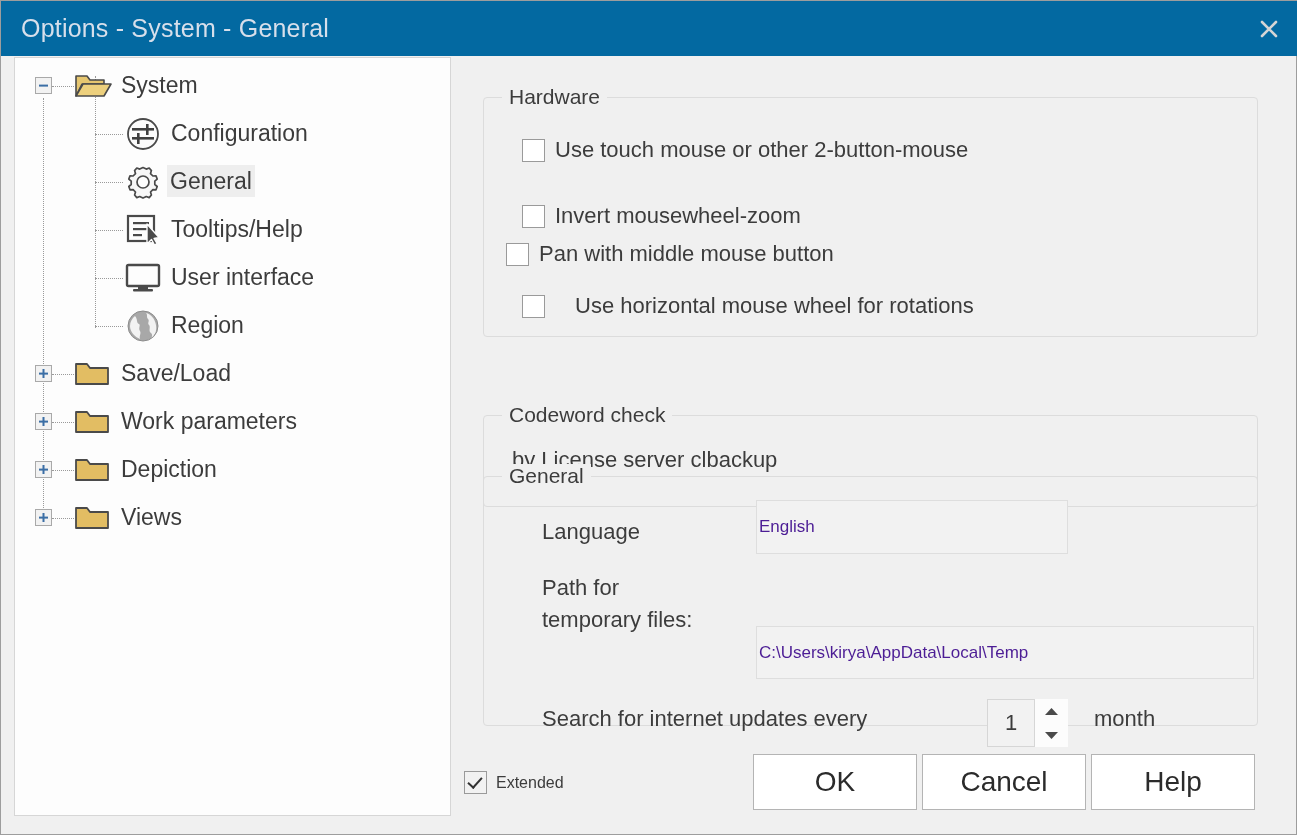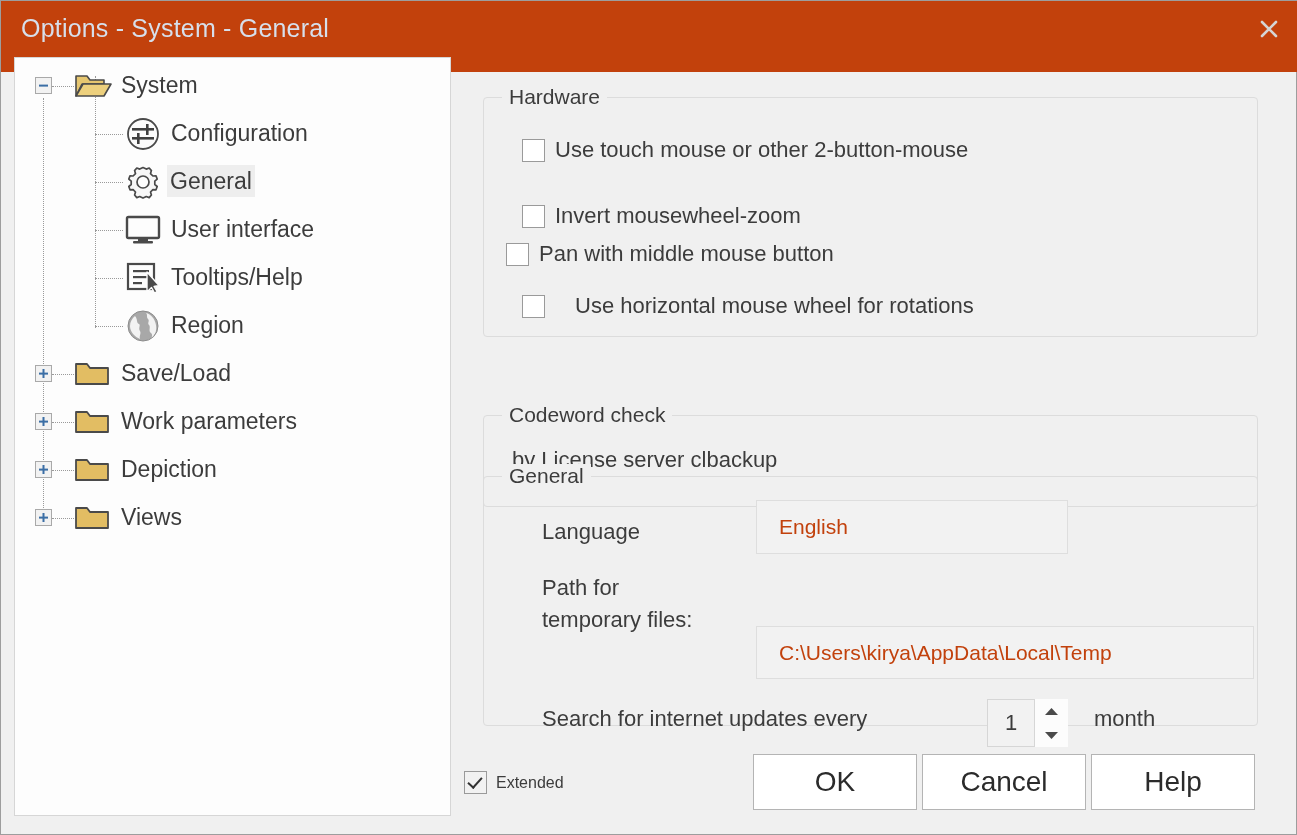--- a/index.html
+++ b/index.html
@@ -22,22 +22,22 @@
     background: #f0f0f0;
     box-sizing: border-box;
     border: 1px solid #9d9d9d;
   }
 
   
   .titlebar {
     position: absolute;
     left: 0; top: 0;
     width: 1297px;
-    height: 71px;
-    background: #c2410c;
+    height: 55px;
+    background: #0369a1;
     box-sizing: border-box;
   }
   .title-text {
     position: absolute;
     left: 20px;
     top: 0;
     height: 55px;
     line-height: 55px;
     color: #d7dfeb;
     font-size: 25px;
@@ -192,23 +192,23 @@
     white-space: nowrap;
   }
 
   .field {
     position: absolute;
     background: #f2f2f2;
     border: 1px solid #dedede;
     box-sizing: border-box;
     display: flex;
     align-items: center;
-    padding-left: 22px;
-    font-size: 21px;
-    color: #c2410c;
+    padding-left: 2px;
+    font-size: 17px;
+    color: #4c1d95;
     white-space: nowrap;
     cursor: text;
   }
 
   .spin-wrap {
     position: absolute;
     display: flex;
     align-items: stretch;
   }
   .spin-value {
@@ -337,40 +337,40 @@
           <svg width="36" height="36" viewBox="0 0 36 36">
             <path d="M18 3.5 l3.3 1.6 2.9 -1.1 2.2 2.6 -0.9 3 2.4 2.4 3.1 -0.2 1.2 3.3 -2.4 2 0 3.4 2.4 2 -1.2 3.3 -3.1 -0.2 -2.4 2.4 0.9 3 -2.2 2.6 -2.9 -1.1 -3.3 1.6 -3.3 -1.6 -2.9 1.1 -2.2 -2.6 0.9 -3 -2.4 -2.4 -3.1 0.2 -1.2 -3.3 2.4 -2 0 -3.4 -2.4 -2 1.2 -3.3 3.1 0.2 2.4 -2.4 -0.9 -3 2.2 -2.6 2.9 1.1 Z" fill="#f7f7f7" stroke="#4a4a4a" stroke-width="1.7" stroke-linejoin="round"></path>
             <circle cx="18" cy="18" r="6" fill="#fdfdfd" stroke="#4a4a4a" stroke-width="1.7"></circle>
           </svg>
         </div>
         <div class="tlabel" style="left:152px; top:7px;">General</div>
       </div>
 
       <div class="tnode">
         <div class="ticon" style="left:108px; top:6px;">
-          <svg width="38" height="32" viewBox="0 0 38 32">
-            <rect x="3" y="3" width="32" height="21" rx="1.5" fill="#fdfdfd" stroke="#4a4a4a" stroke-width="2.4"></rect>
-            <rect x="14" y="24" width="10" height="3" fill="#4a4a4a"></rect>
-            <rect x="9" y="27" width="20" height="2.6" rx="1" fill="#4a4a4a"></rect>
-          </svg>
-        </div>
-        <div class="tlabel" style="left:156px; top:8px;">User interface</div>
-      </div>
-
-      <div class="tnode">
-        <div class="ticon" style="left:108px; top:6px;">
           <svg width="36" height="34" viewBox="0 0 36 34">
             <rect x="3" y="3" width="26" height="25" fill="#fdfdfd" stroke="#4a4a4a" stroke-width="2.2"></rect>
             <rect x="8" y="9" width="16" height="2.2" fill="#4a4a4a"></rect>
             <rect x="8" y="15" width="16" height="2.2" fill="#4a4a4a"></rect>
             <rect x="8" y="21" width="9" height="2.2" fill="#4a4a4a"></rect>
             <path d="M22 11 L22 31 L26.5 26.5 L29.5 32 L32 30.5 L29 25.5 L34 24.5 Z" fill="#4a4a4a" stroke="#fdfdfd" stroke-width="1.4" stroke-linejoin="round"></path>
           </svg>
         </div>
         <div class="tlabel" style="left:156px; top:8px;">Tooltips/Help</div>
+      </div>
+
+      <div class="tnode">
+        <div class="ticon" style="left:108px; top:6px;">
+          <svg width="38" height="32" viewBox="0 0 38 32">
+            <rect x="3" y="3" width="32" height="21" rx="1.5" fill="#fdfdfd" stroke="#4a4a4a" stroke-width="2.4"></rect>
+            <rect x="14" y="24" width="10" height="3" fill="#4a4a4a"></rect>
+            <rect x="9" y="27" width="20" height="2.6" rx="1" fill="#4a4a4a"></rect>
+          </svg>
+        </div>
+        <div class="tlabel" style="left:156px; top:8px;">User interface</div>
       </div>
 
       <div class="tnode">
         <div class="ticon" style="left:108px; top:6px;">
           <svg width="34" height="34" viewBox="0 0 34 34">
             <circle cx="17" cy="17" r="15" fill="#a8a8a8"></circle>
             <path d="M9 7 C12 10, 10 14, 13 15 C15 16, 12 19, 14 22 C15.5 24.5, 13 27, 14 30 C9 28, 4 23, 4 17 C4 13, 6 9.5, 9 7 Z" fill="#f2f2f2"></path>
             <path d="M20 4 C22 6, 20 8, 22 10 C24 12, 21 14, 23 16 C25 18, 22 22, 25 24 C27 25.5, 26 29, 24 30 C29 27, 31 22, 30 16 C29 10, 25 5, 20 4 Z" fill="#f2f2f2"></path>
             <circle cx="17" cy="17" r="15" fill="none" stroke="#8c8c8c" stroke-width="1"></circle>
           </svg>

